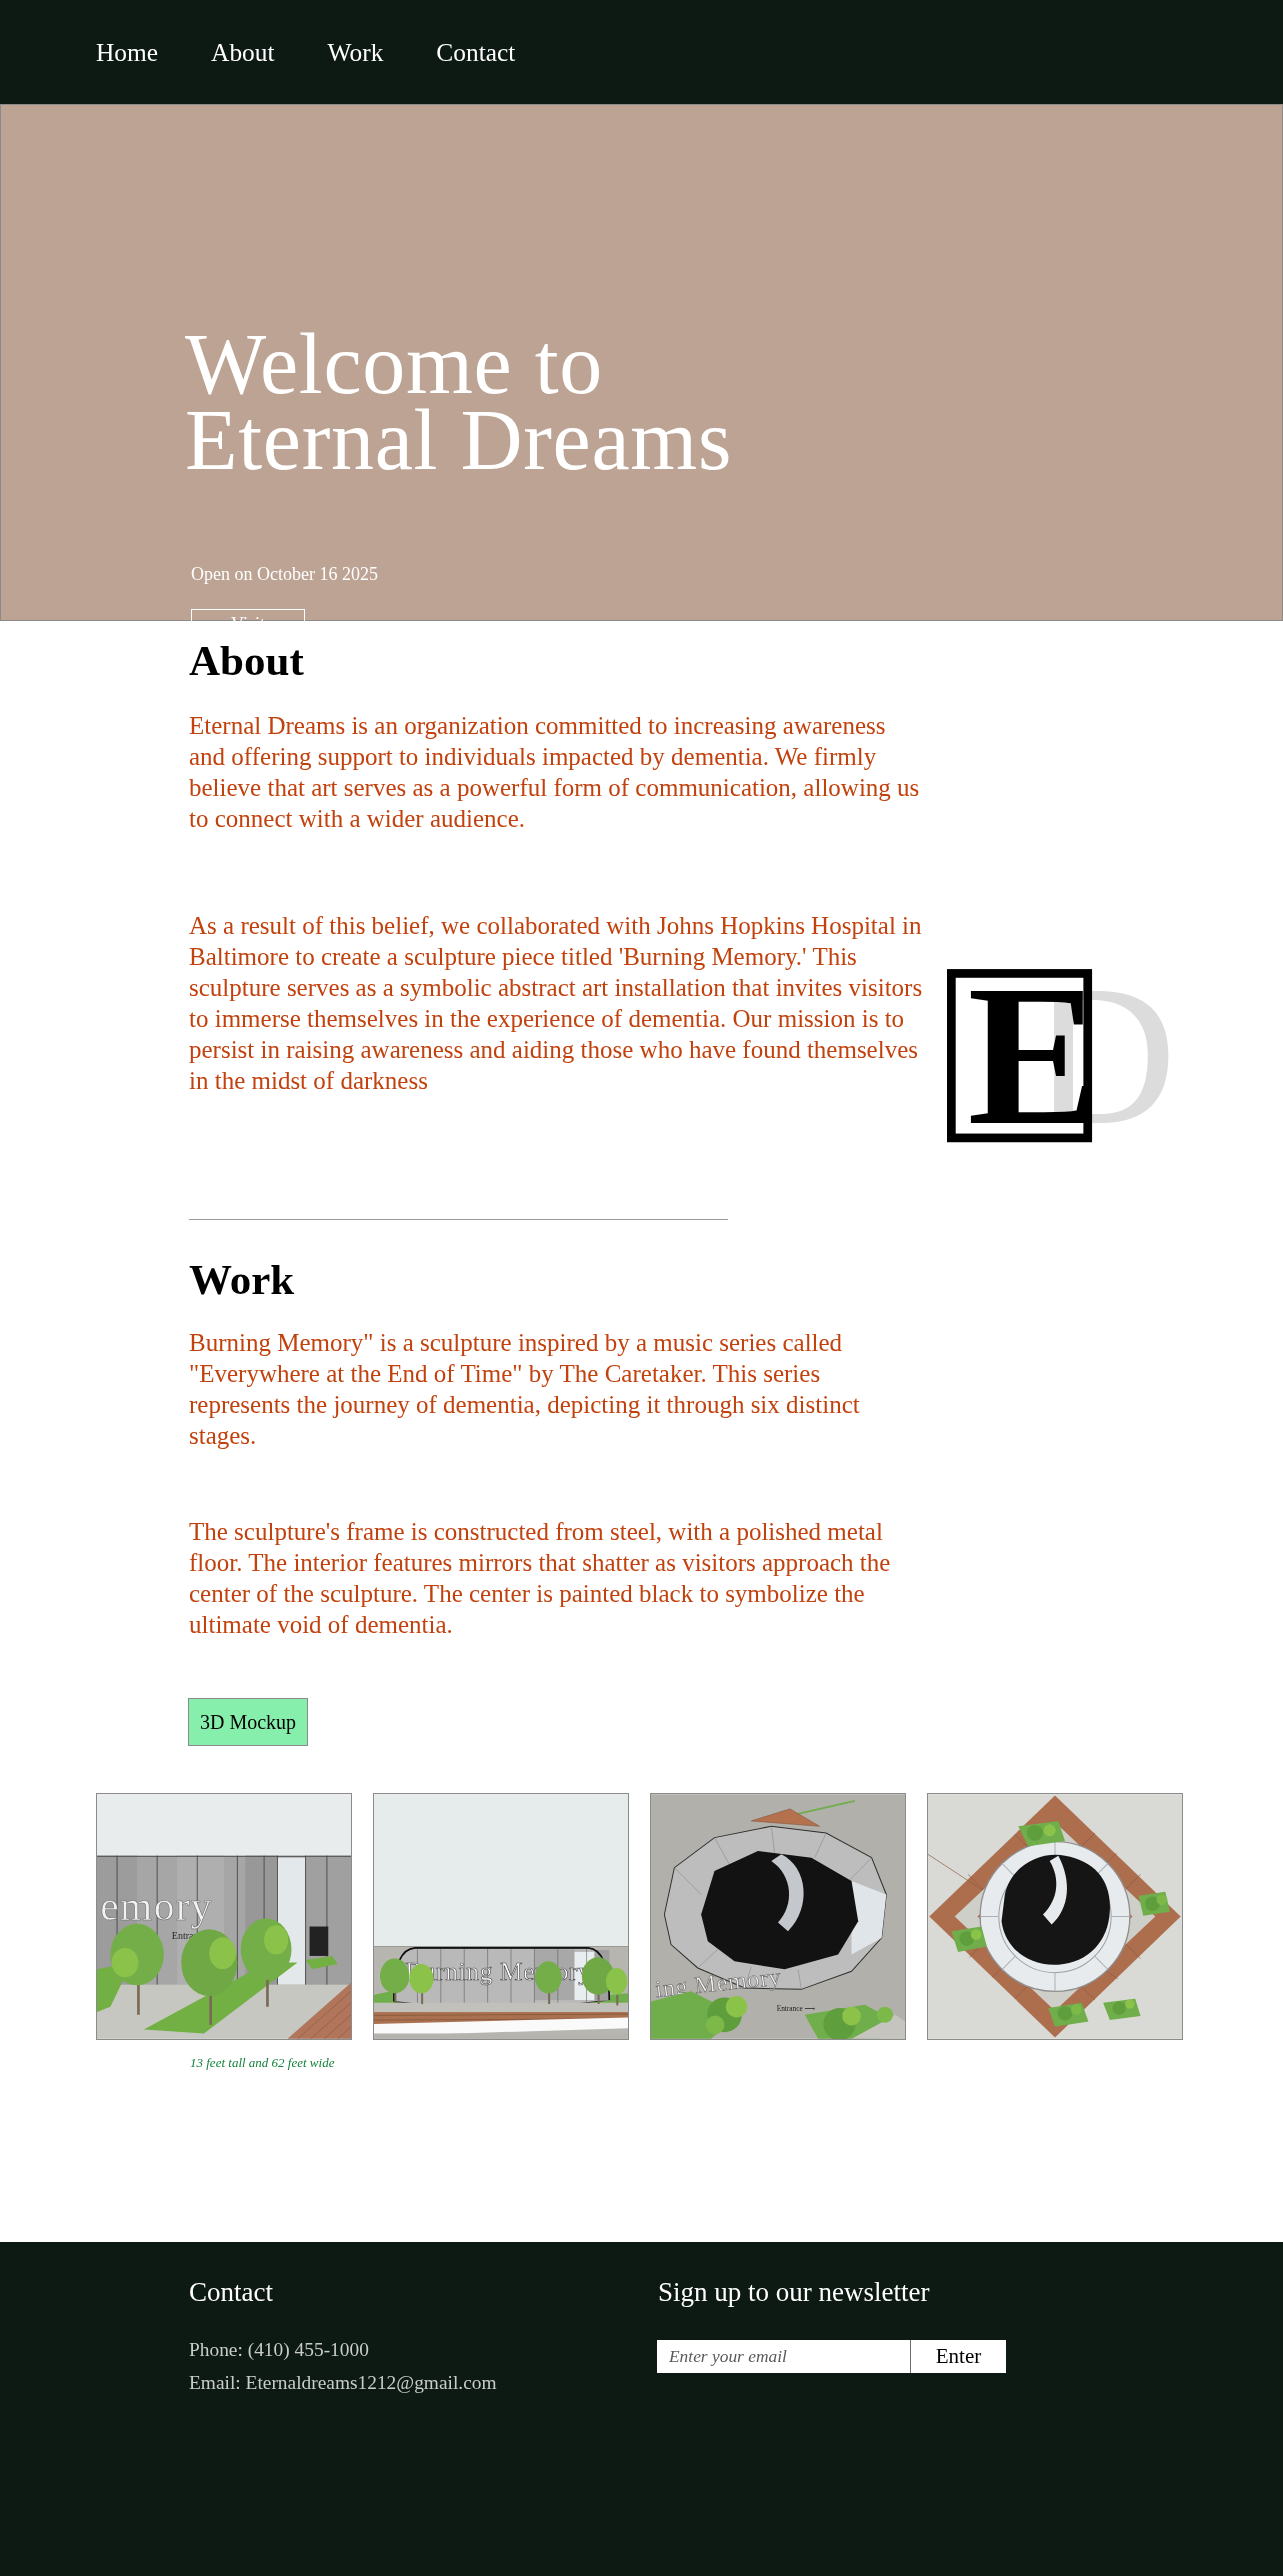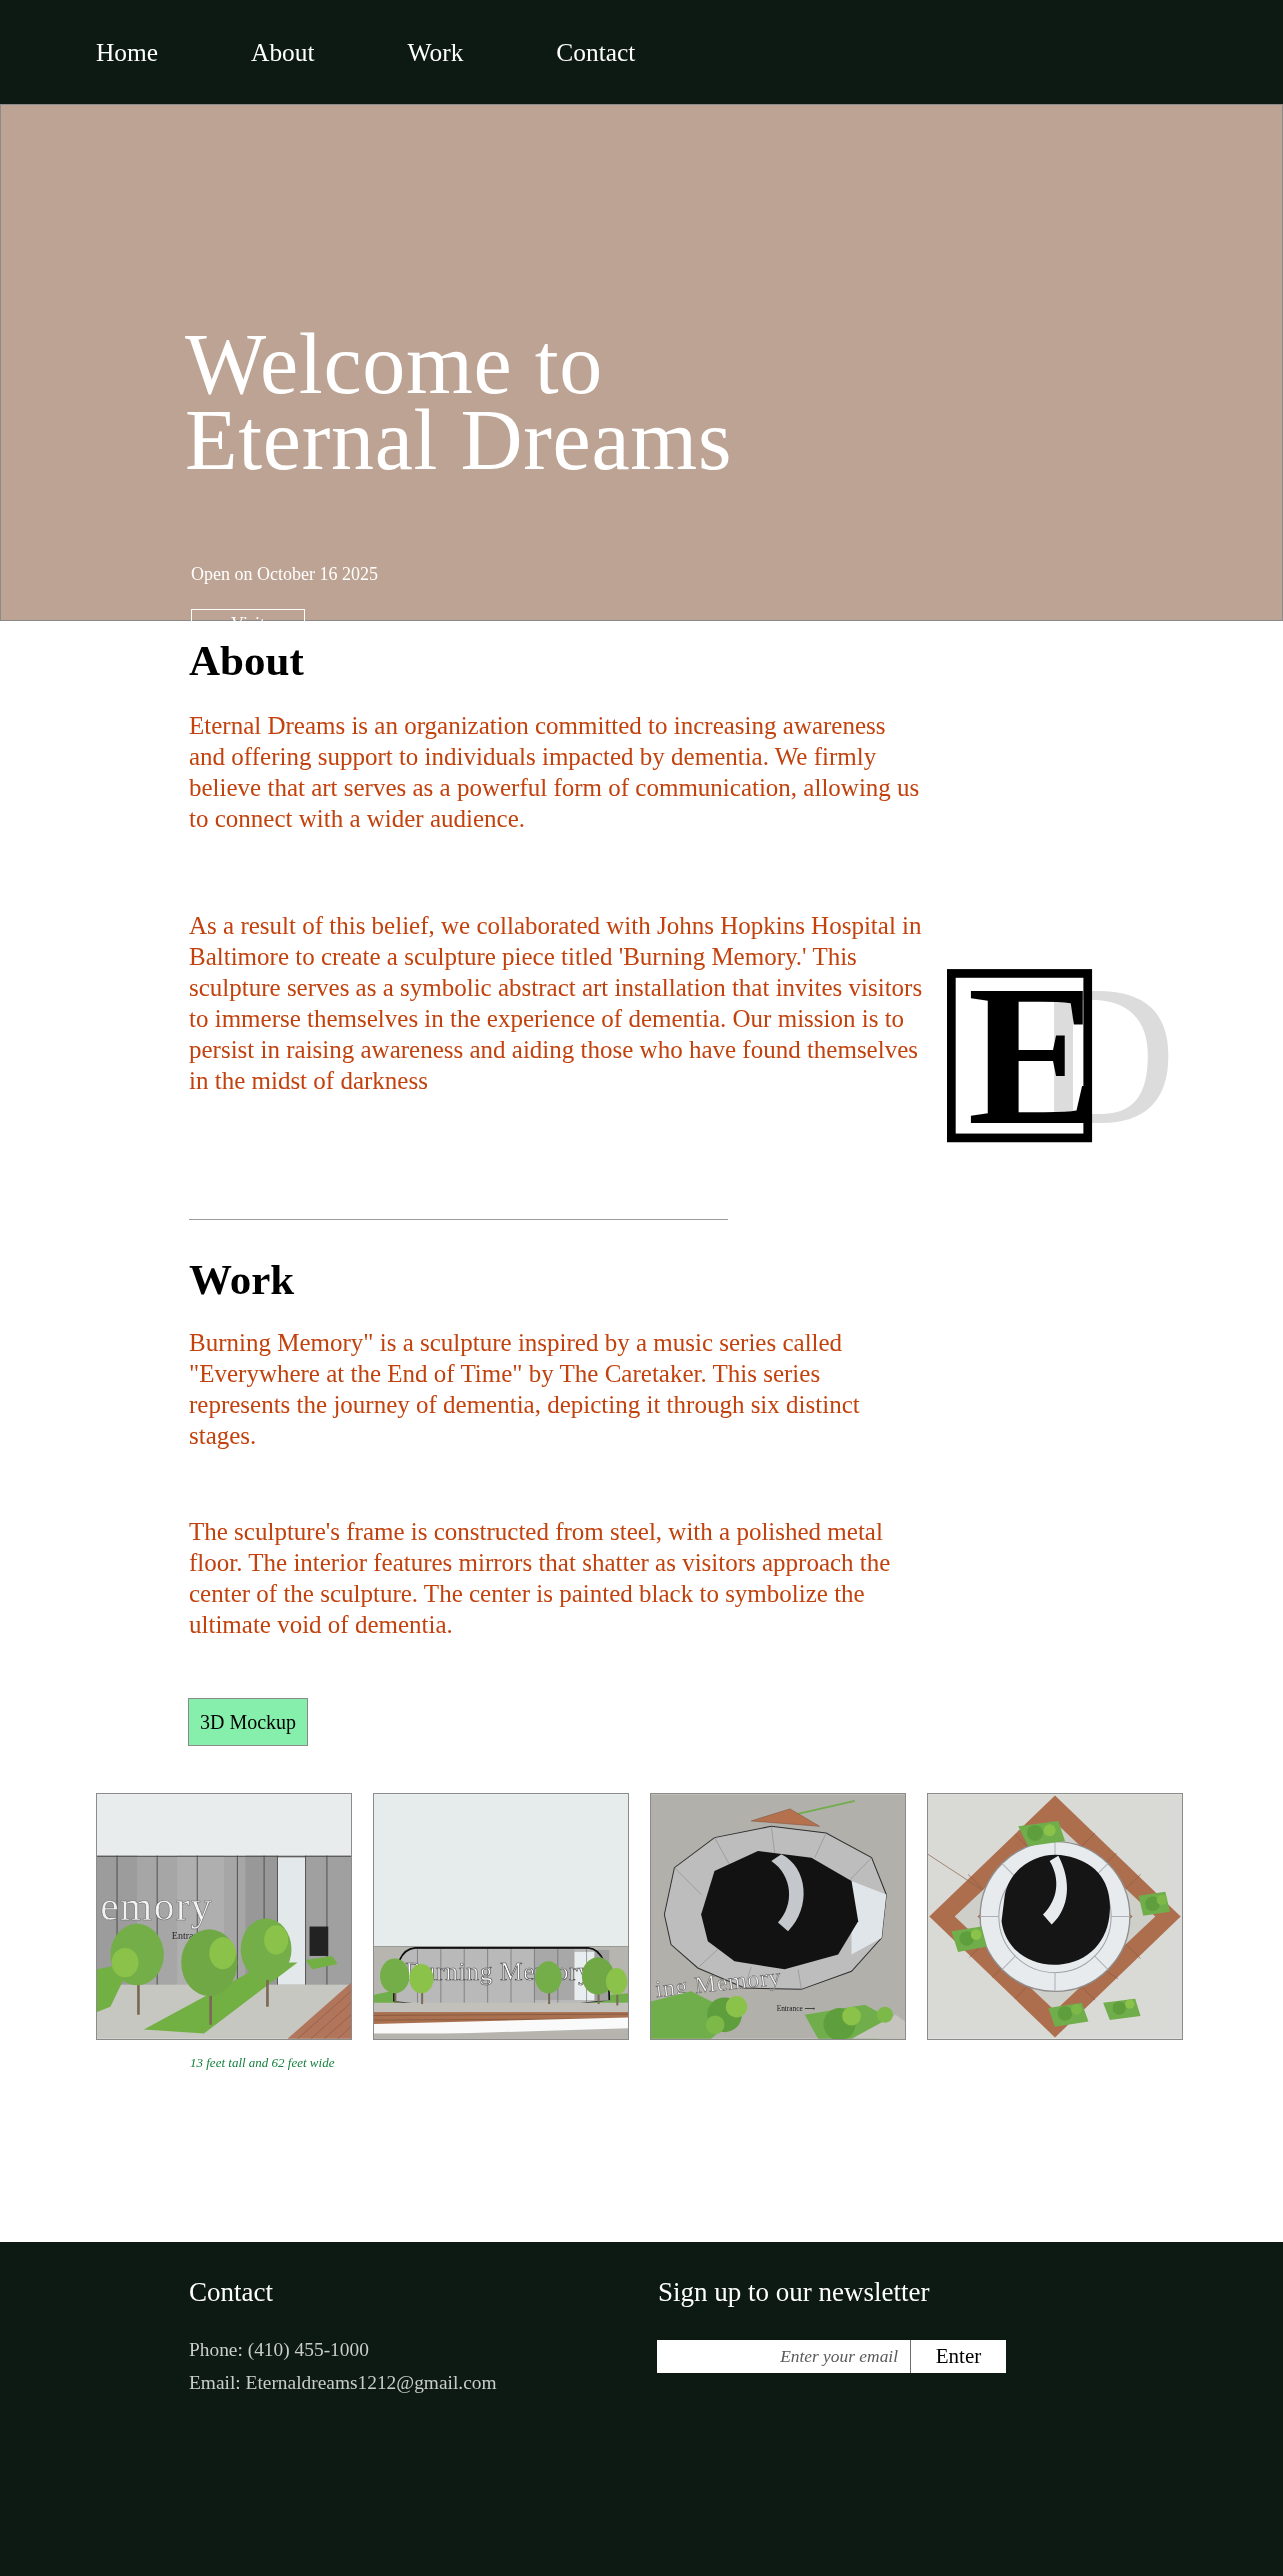--- a/index.html
+++ b/index.html
@@ -1,21 +1,21 @@
 <!DOCTYPE html>
 <html style="font-size:10.7px"><head>
 <meta charset="utf-8">
 <style>
   html,body{margin:0;padding:0;background:#ffffff;}
   #page{position:relative;width:1283px;height:2576px;background:#ffffff;overflow:hidden;
         font-family:"Liberation Serif","DejaVu Serif",serif;color:#000;}
 
   
   .topnav{position:absolute;left:0;top:0;width:1283px;height:104px;background:#0d1a14;
-          display:flex;align-items:center;padding-left:96px;gap:93px;box-sizing:border-box;}
+          display:flex;align-items:center;padding-left:96px;gap:53px;box-sizing:border-box;}
   .topnav .nav-item{color:#ffffff;font-size:25.4px;cursor:pointer;white-space:nowrap;}
 
   
   .hero{position:absolute;left:0;top:104px;width:1283px;height:517px;background:#bda393;
         border:1.3px solid #8a8a8a;box-sizing:border-box;}
   .hero-title{position:absolute;left:184px;top:221px;margin:0;color:#ffffff;font-weight:normal;
               font-size:86px;line-height:76px;letter-spacing:0.7px;}
   .hero-title span{display:block;}
   .hero-sub{position:absolute;left:190px;top:459px;color:#ffffff;font-size:18px;}
   .visit-btn{position:absolute;left:190px;top:504px;width:114px;height:31px;background:transparent;
@@ -42,21 +42,21 @@
   .mockup-img{width:254px;height:245px;border:0.7px solid #8b8b8b;background:#fff;overflow:hidden;}
   .caption{position:absolute;left:190px;top:2055px;font-size:13px;font-style:italic;color:#15803d;}
 
   
   .footer{position:absolute;left:0;top:2242px;width:1283px;height:334px;background:#0d1a14;}
   .footer-heading{position:absolute;margin:0;font-size:27px;font-weight:normal;color:#ffffff;}
   .contact-lines{position:absolute;left:189px;top:91px;width:364px;font-size:19.4px;line-height:33px;color:#c9cdc9;}
   .newsletter-form{position:absolute;left:657px;top:98px;display:flex;}
   .newsletter-input{width:254px;height:33px;border:none;border-right:1.3px solid #6e6e6e;background:#ffffff;
                     padding:0 12px;box-sizing:border-box;font-size:17.4px;color:#222;
-                    font-family:"Liberation Serif","DejaVu Serif",serif;text-align:right;}
+                    font-family:"Liberation Serif","DejaVu Serif",serif;}
   .newsletter-input::placeholder{font-style:italic;color:#5a5a5a;}
   .newsletter-submit{width:95px;height:33px;border:none;background:#ffffff;color:#000;font-size:21px;
                      cursor:pointer;font-family:"Liberation Serif","DejaVu Serif",serif;}
 </style>
 </head>
 <body>
 
 <div id="page">
 
   <div class="topnav">

